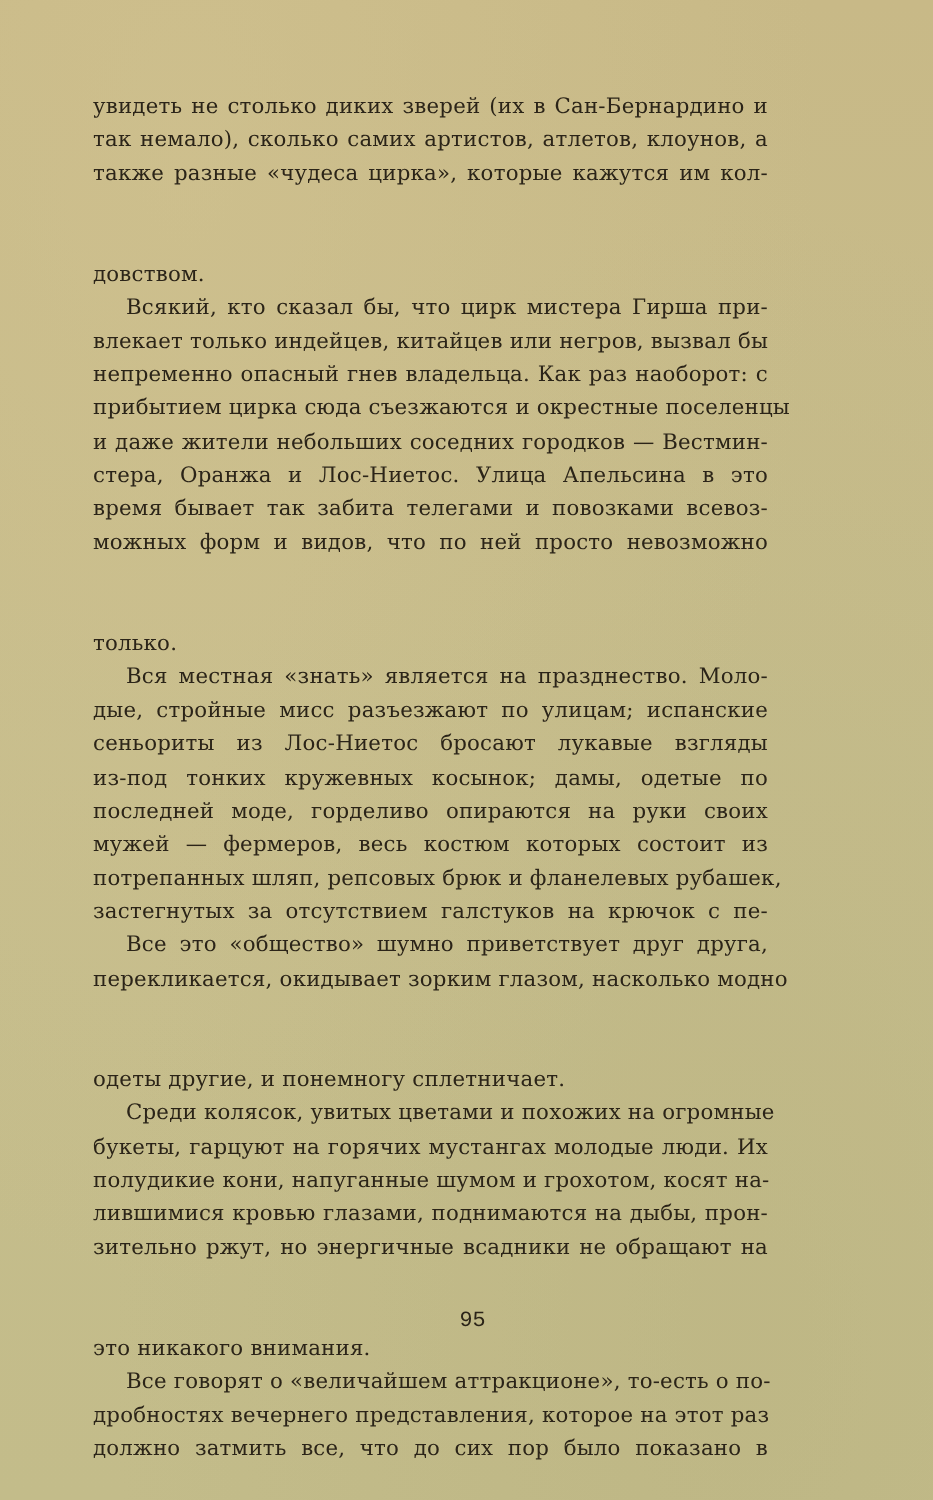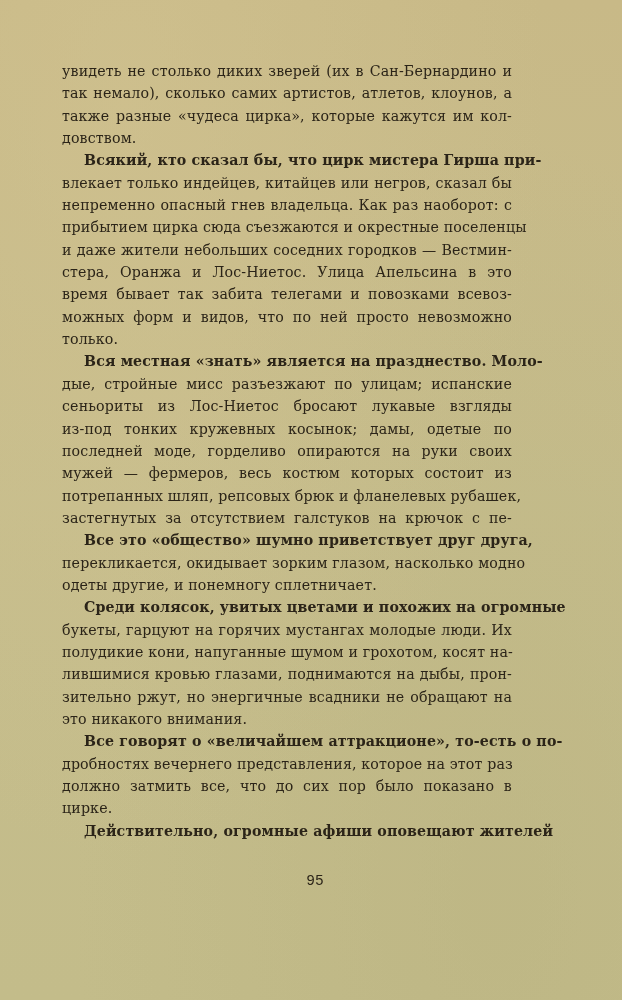--- a/index.html
+++ b/index.html
@@ -38,24 +38,24 @@
       height: 22.35px;
       line-height: 22.35px;
       font-size: 14.2px;
       white-space: nowrap;
       text-align: justify;
       text-align-last: justify;
       letter-spacing: 0.15px;
     }
     .line.last {
       text-align-last: left;
+      margin-top: 45px;
     }
     .line.indent {
       padding-left: 22px;
-      font-weight: bold;
     }
     .page-number {
       position: absolute;
       left: 0;
       width: 622px;
       top: 854px;
       text-align: center;
       font-size: 14.5px;
       line-height: 22px;
       color: #2b2418;
@@ -72,21 +72,21 @@
 
     <div>
       <span class="line">увидеть не столько диких зверей (их в Сан-Бернардино и</span>
       <span class="line">так немало), сколько самих артистов, атлетов, клоунов, а</span>
       <span class="line">также разные «чудеса цирка», которые кажутся им кол-</span>
       <span class="line last">довством.</span>
     </div>
 
     <div>
       <span class="line indent">Всякий, кто сказал бы, что цирк мистера Гирша при-</span>
-      <span class="line">влекает только индейцев, китайцев или негров, сказал бы</span>
+      <span class="line">влекает только индейцев, китайцев или негров, вызвал бы</span>
       <span class="line">непременно опасный гнев владельца. Как раз наоборот: с</span>
       <span class="line">прибытием цирка сюда съезжаются и окрестные поселенцы</span>
       <span class="line">и даже жители небольших соседних городков — Вестмин-</span>
       <span class="line">стера, Оранжа и Лос-Ниетос. Улица Апельсина в это</span>
       <span class="line">время бывает так забита телегами и повозками всевоз-</span>
       <span class="line">можных форм и видов, что по ней просто невозможно</span>
       <span class="line last">только.</span>
     </div>
 
     <div>

